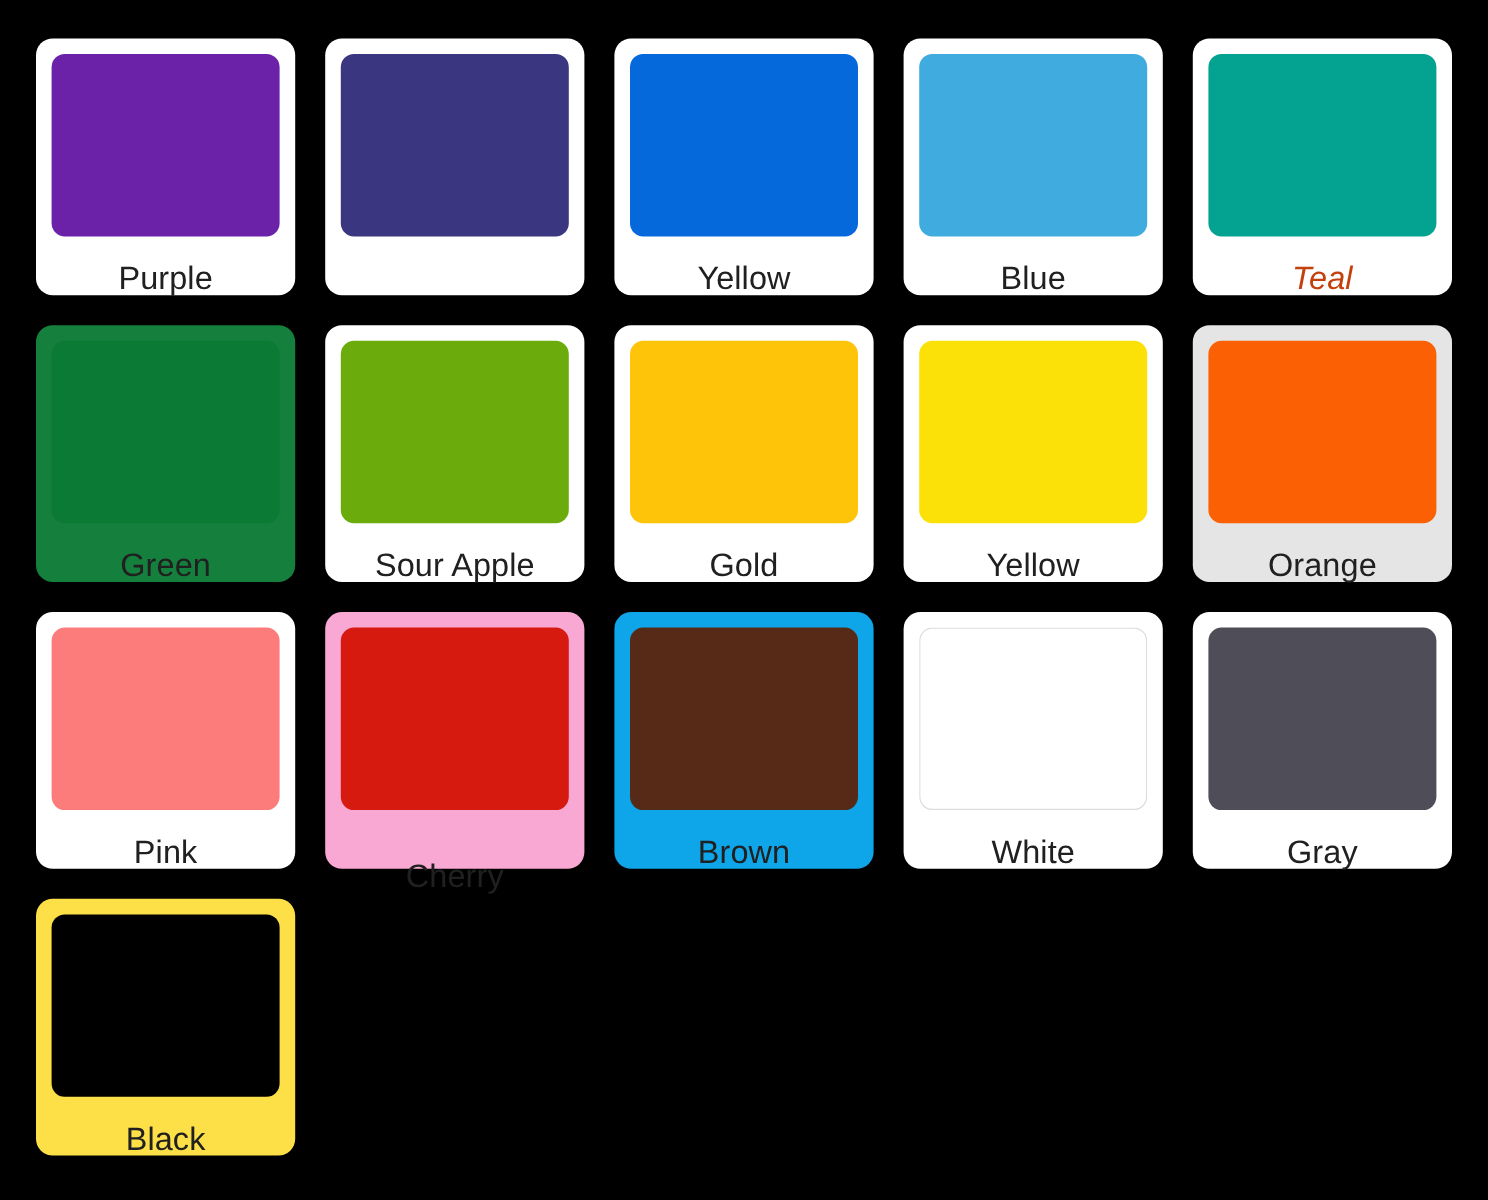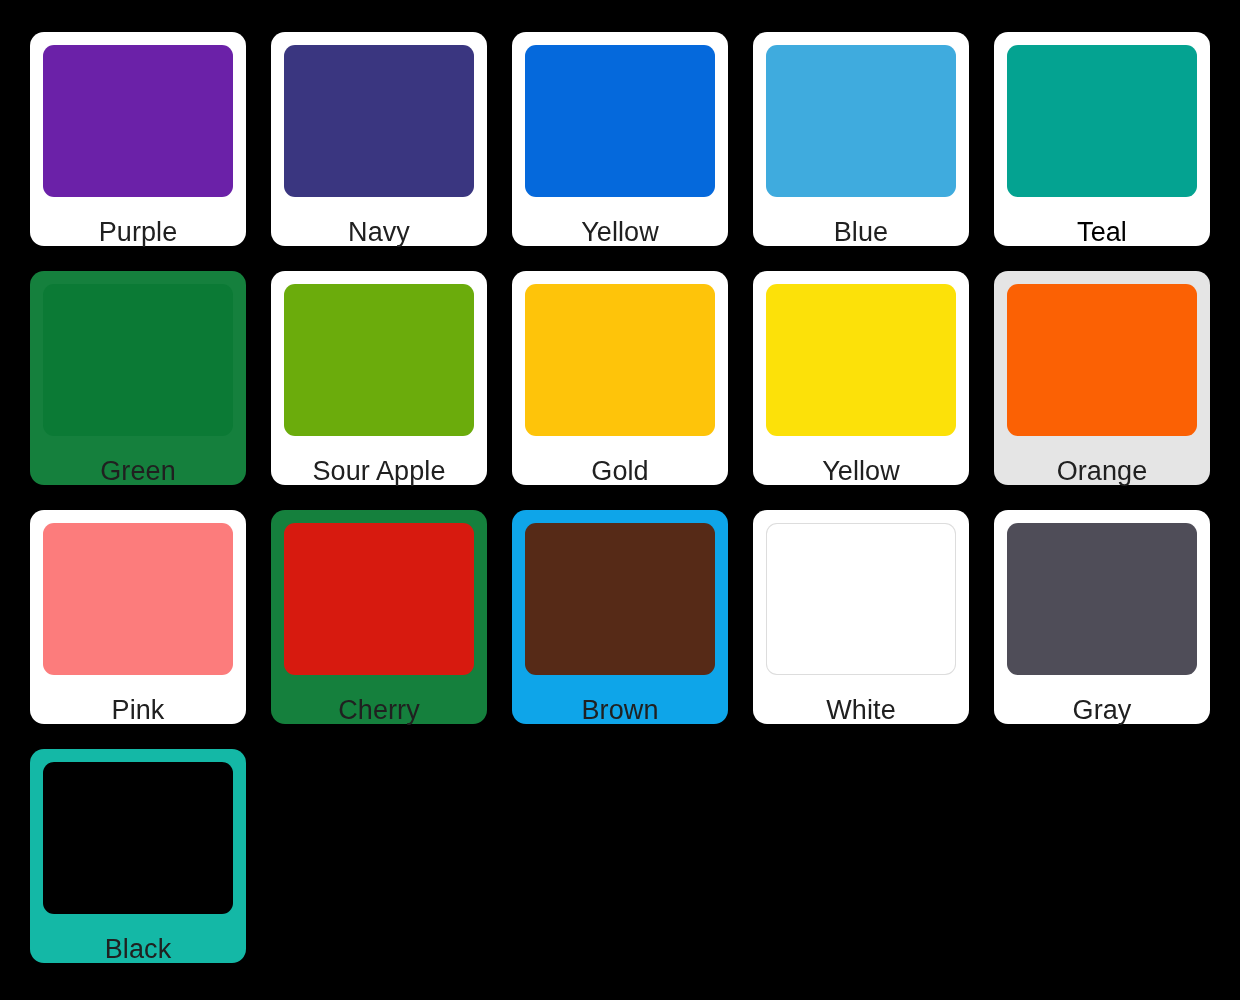--- a/index.html
+++ b/index.html
@@ -71,33 +71,32 @@
 </head>
 <body style="background: rgb(0, 0, 0);">
 
 <div id="color-grid" style="grid-template-columns: repeat(5, 216px);">
     <div class="swatch-card" style="background: rgb(255, 255, 255);">
       <div class="swatch-chip" style="background: rgb(107, 33, 168);"></div>
       <div class="swatch-label" style="color: rgb(32, 32, 32);">Purple</div>
     </div>
     <div class="swatch-card" style="background: rgb(255, 255, 255);">
       <div class="swatch-chip" style="background: rgb(58, 54, 128);"></div>
-      <div class="swatch-label" style="color: rgb(32, 32, 32);">Navy</div>
     </div>
     <div class="swatch-card" style="background: rgb(255, 255, 255);">
       <div class="swatch-chip" style="background: rgb(5, 105, 220);"></div>
       <div class="swatch-label" style="color: rgb(32, 32, 32);">Yellow</div>
     </div>
     <div class="swatch-card" style="background: rgb(255, 255, 255);">
       <div class="swatch-chip" style="background: rgb(63, 171, 222);"></div>
       <div class="swatch-label" style="color: rgb(32, 32, 32);">Blue</div>
     </div>
     <div class="swatch-card" style="background: rgb(255, 255, 255);">
       <div class="swatch-chip" style="background: rgb(4, 163, 145);"></div>
-      <div class="swatch-label" style="color: #000000;">Teal</div>
+      <div class="swatch-label" style="color: #c2410c; font-style: italic;">Teal</div>
     </div>
     <div class="swatch-card" style="background: #15803d;">
       <div class="swatch-chip" style="background: rgb(11, 122, 53);"></div>
       <div class="swatch-label" style="color: rgb(32, 32, 32);">Green</div>
     </div>
     <div class="swatch-card" style="background: rgb(255, 255, 255);">
       <div class="swatch-chip" style="background: rgb(107, 172, 12);"></div>
       <div class="swatch-label" style="color: rgb(32, 32, 32);">Sour Apple</div>
     </div>
     <div class="swatch-card" style="background: rgb(255, 255, 255);">
@@ -109,33 +108,33 @@
       <div class="swatch-label" style="color: rgb(32, 32, 32);">Yellow</div>
     </div>
     <div class="swatch-card" style="background: #e5e5e5;">
       <div class="swatch-chip" style="background: rgb(251, 97, 4);"></div>
       <div class="swatch-label" style="color: rgb(32, 32, 32);">Orange</div>
     </div>
     <div class="swatch-card" style="background: rgb(255, 255, 255);">
       <div class="swatch-chip" style="background: rgb(252, 124, 124);"></div>
       <div class="swatch-label" style="color: rgb(32, 32, 32);">Pink</div>
     </div>
-    <div class="swatch-card" style="background: #15803d;">
+    <div class="swatch-card" style="background: #f9a8d4; gap: 20px;">
       <div class="swatch-chip" style="background: rgb(215, 26, 15);"></div>
       <div class="swatch-label" style="color: rgb(32, 32, 32);">Cherry</div>
     </div>
     <div class="swatch-card" style="background: #0ea5e9;">
       <div class="swatch-chip" style="background: rgb(86, 42, 23);"></div>
       <div class="swatch-label" style="color: rgb(32, 32, 32);">Brown</div>
     </div>
     <div class="swatch-card" style="background: rgb(255, 255, 255);">
       <div class="swatch-chip has-outline" style="background: rgb(255, 255, 255); box-shadow: rgb(221, 221, 221) 0px 0px 0px 1px inset;"></div>
       <div class="swatch-label" style="color: rgb(32, 32, 32);">White</div>
     </div>
     <div class="swatch-card" style="background: rgb(255, 255, 255);">
       <div class="swatch-chip" style="background: rgb(79, 77, 88);"></div>
       <div class="swatch-label" style="color: rgb(32, 32, 32);">Gray</div>
     </div>
-    <div class="swatch-card" style="background: #14b8a6;">
+    <div class="swatch-card" style="background: #fde047;">
       <div class="swatch-chip" style="background: rgb(0, 0, 0);"></div>
       <div class="swatch-label" style="color: rgb(32, 32, 32);">Black</div>
     </div>
   </div>
 
 </body></html>

